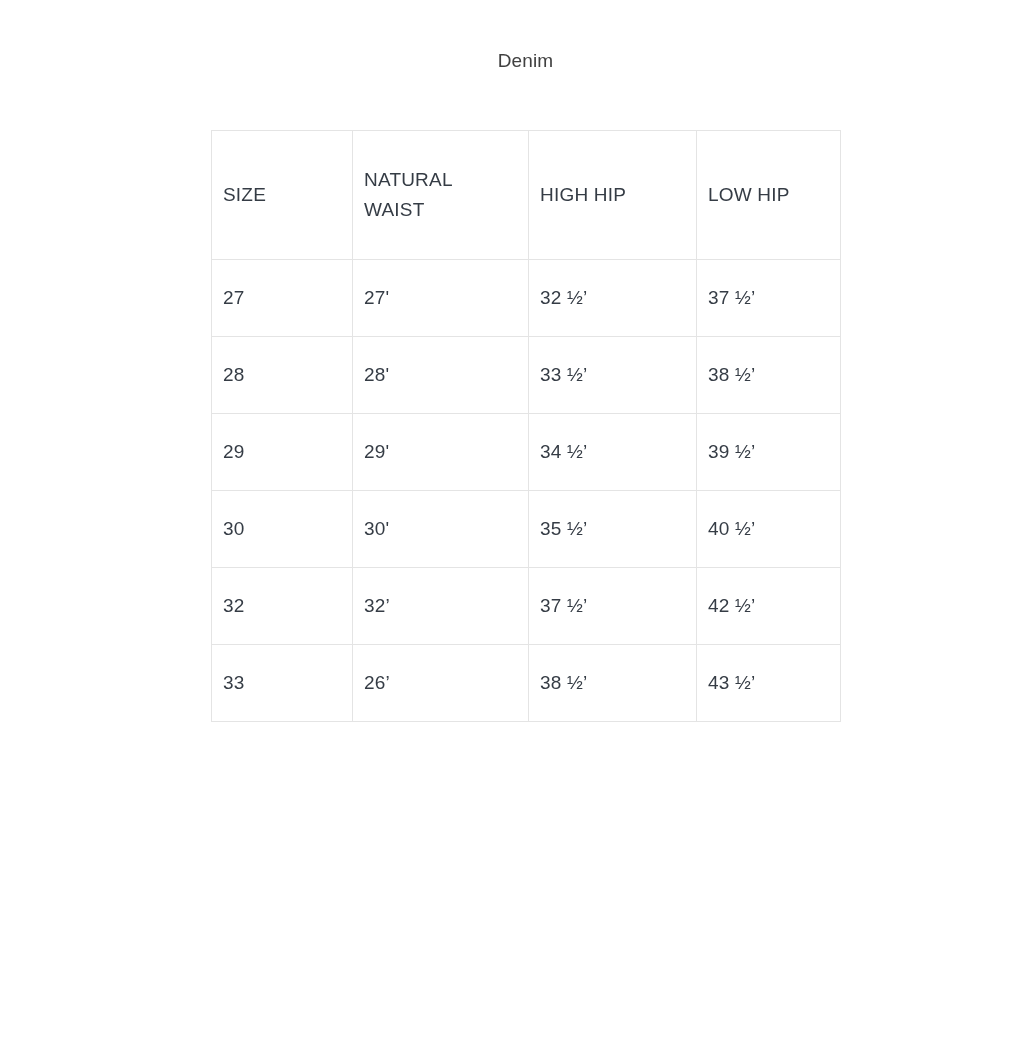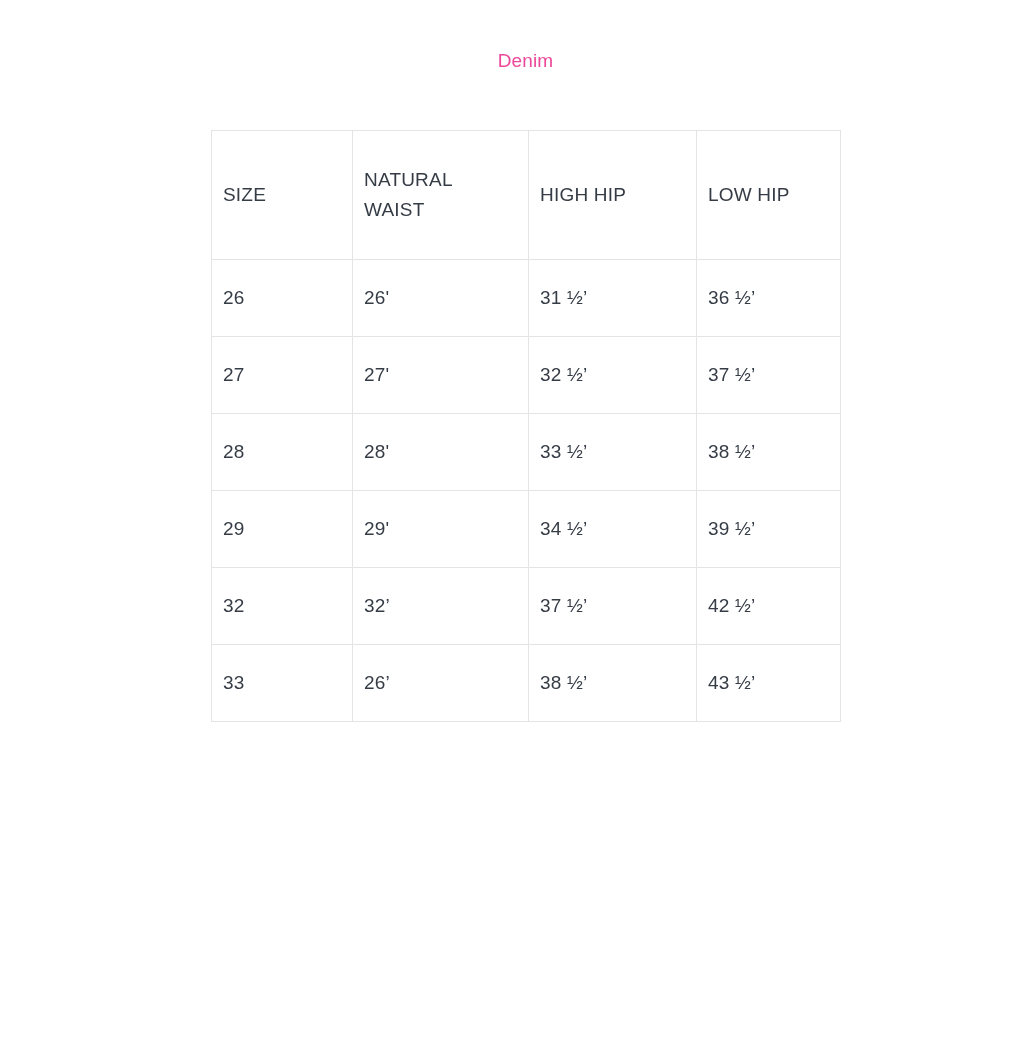--- a/index.html
+++ b/index.html
@@ -23,21 +23,21 @@
   }
 
   .chart-title {
     position: absolute;
     left: 211px;
     top: 48px;
     width: 629px;
     text-align: center;
     font-size: 19px;
     line-height: 26px;
-    color: #ec4899;
+    color: #404040;
     letter-spacing: 0.1px;
   }
 
   .size-table {
     position: absolute;
     left: 211px;
     top: 82px;
     width: 629px;
     border-collapse: collapse;
     table-layout: fixed;
@@ -102,42 +102,42 @@
         <th>
           <span class="hdr-line">HIGH HIP</span>
         </th>
         <th>
           <span class="hdr-line">LOW HIP</span>
         </th>
       </tr>
     </thead>
     <tbody>
       <tr>
-        <td>26</td>
-        <td>26'</td>
-        <td>31 ½’</td>
-        <td>36 ½’</td>
-      </tr>
-      <tr>
         <td>27</td>
         <td>27'</td>
         <td>32 ½’</td>
         <td>37 ½’</td>
       </tr>
       <tr>
         <td>28</td>
         <td>28'</td>
         <td>33 ½’</td>
         <td>38 ½’</td>
       </tr>
       <tr>
         <td>29</td>
         <td>29'</td>
         <td>34 ½’</td>
         <td>39 ½’</td>
+      </tr>
+      <tr>
+        <td>30</td>
+        <td>30'</td>
+        <td>35 ½’</td>
+        <td>40 ½’</td>
       </tr>
       <tr>
         <td>32</td>
         <td>32’</td>
         <td>37 ½’</td>
         <td>42 ½’</td>
       </tr>
       <tr>
         <td>33</td>
         <td>26’</td>

